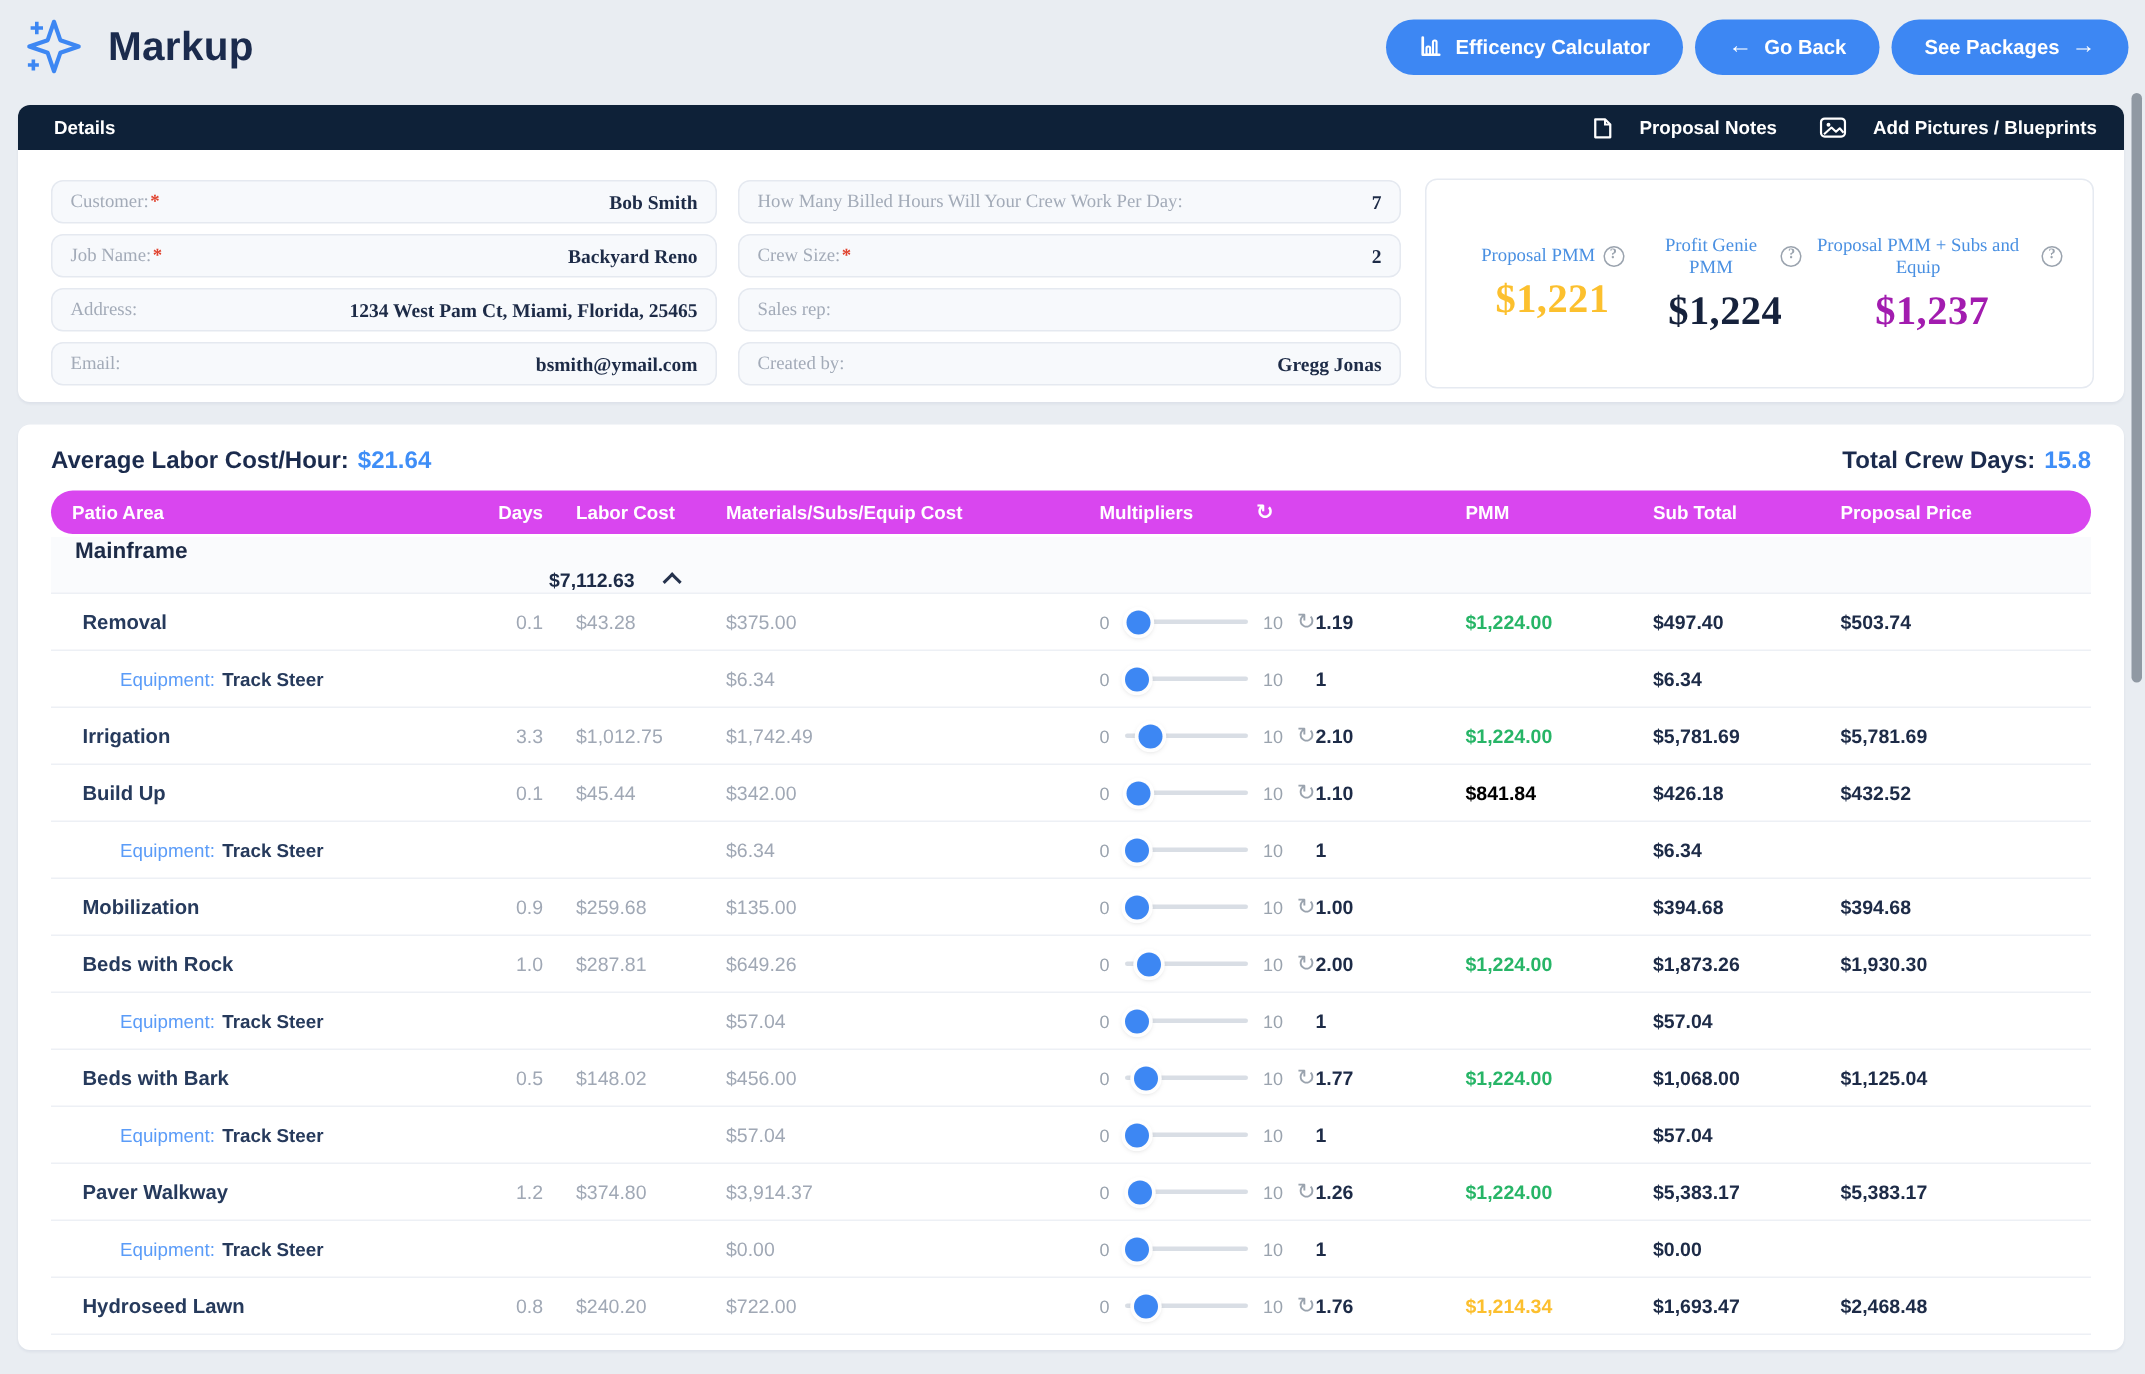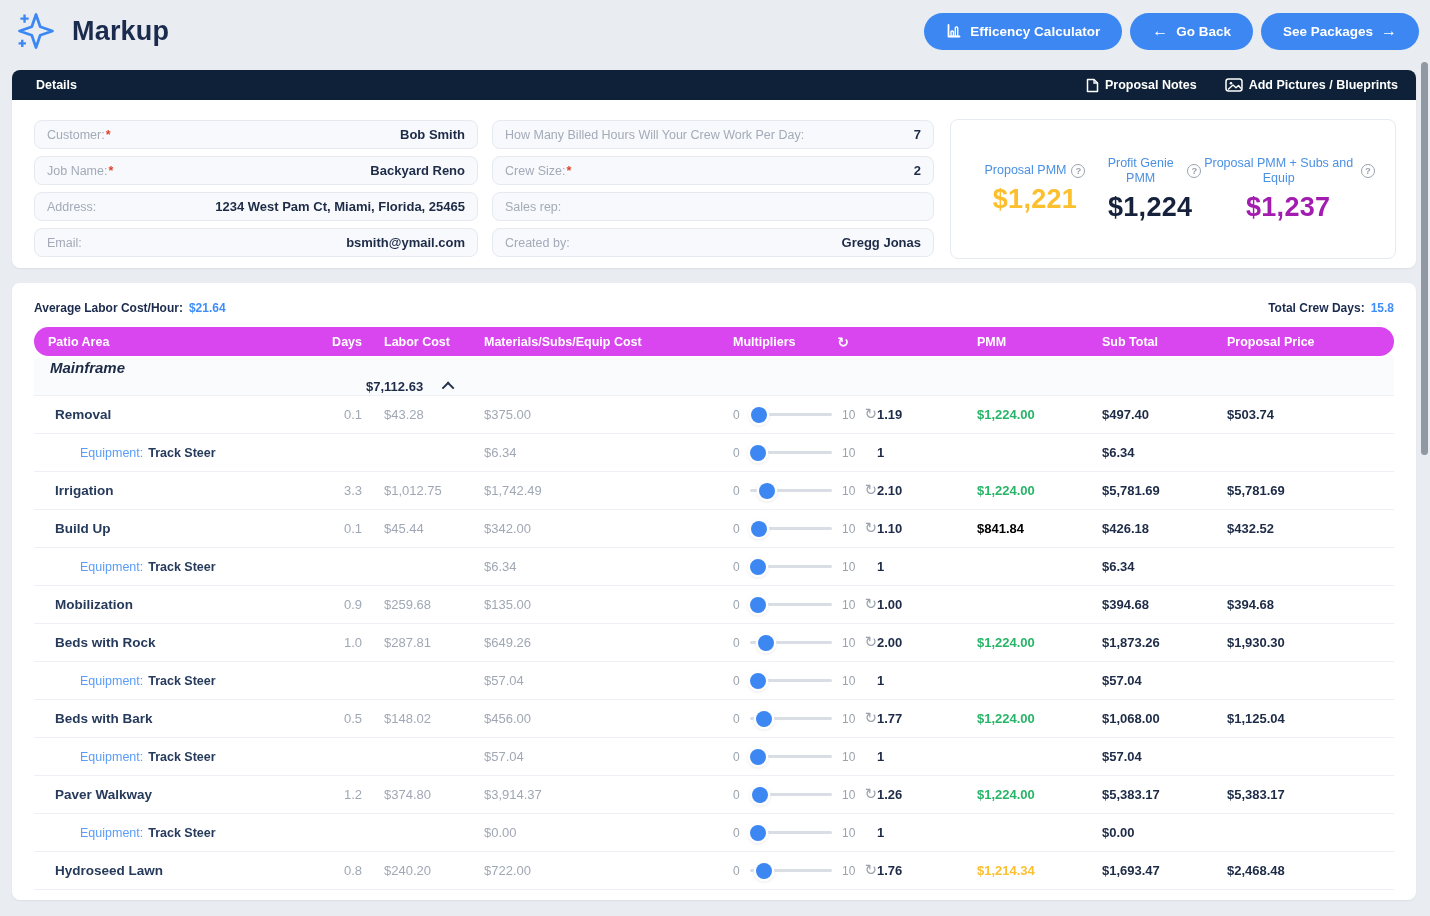--- a/index.html
+++ b/index.html
@@ -15,23 +15,23 @@
          font-family:"Liberation Sans",sans-serif; font-size:13.5px; font-weight:700;
          display:flex; align-items:center; gap:8px; padding:0 22px; cursor:pointer; }
   .btn .arrow { font-size:16px; font-weight:700; }
 
   
   .details-card { position:absolute; left:12px; top:70px; width:1404px; height:198px;
                   background:#fff; border-radius:8px; box-shadow:0 1px 2px rgba(20,40,80,.06); }
   .details-bar { height:30px; background:#0e2138; border-radius:8px 8px 0 0; display:flex; align-items:center; color:#fff; }
   .details-title { font-size:12.5px; font-weight:700; margin-left:24px; }
   .bar-actions { margin-left:auto; margin-right:18px; display:flex; gap:28px; }
-  .bar-action { display:flex; align-items:center; gap:6px; font-size:12.5px; font-weight:700; color:#fff; cursor:pointer; }
-
-  .form-area { position:relative; height:168px; }
+  .bar-action { display:flex; align-items:center; gap:18px; font-size:12.5px; font-weight:700; color:#fff; cursor:pointer; }
+
+  .form-area { position:relative; height:168px;font-family:Liberation Serif, serif; }
   .fcol { position:absolute; top:20px; display:flex; flex-direction:column; gap:7px; }
   .fcol.left { left:22px; width:444px; }
   .fcol.mid  { left:480px; width:442px; }
   .field { height:29px; background:#f7f9fc; border:1px solid #e5e9f0; border-radius:8px;
            display:flex; align-items:center; padding:0 12px; }
   .flabel { color:#a3abb8; font-size:12.5px; white-space:nowrap; }
   .req { color:#e0432f; font-weight:700; margin-left:1px; }
   .fvalue { margin-left:auto; font-size:13px; font-weight:700; color:#1d2b47; white-space:nowrap; }
 
   .pmm-panel { position:absolute; left:938px; top:19px; width:446px; height:140px;
@@ -41,21 +41,21 @@
   .metric.m1 { width:140px; } .metric.m2 { width:112px; } .metric.m3 { width:190px; }
   .mlabel { color:#4a90e2; font-size:12.5px; display:flex; align-items:center; gap:5px; line-height:1.2; }
   .help { width:14px; height:14px; min-width:14px; border:1.3px solid #9aa3ae; border-radius:50%; color:#9aa3ae;
           font-size:9.5px; font-weight:700; display:inline-flex; align-items:center; justify-content:center; cursor:pointer; }
   .mvalue { font-size:27px; font-weight:800; margin-top:6px; letter-spacing:.3px; }
 
   
   .table-card { position:absolute; left:12px; top:283px; width:1404px; height:617px;
                 background:#fff; border-radius:8px; box-shadow:0 1px 2px rgba(20,40,80,.06); overflow:hidden; }
   .summary { display:flex; justify-content:space-between; align-items:center; margin:15px 22px 0 22px; height:20px; }
-  .sum-item { font-size:12px; font-weight:800; color:#1b2b4d; }
+  .sum-item { font-size:16px; font-weight:800; color:#1b2b4d; }
   .sum-item .blue { color:#3f8ef7; margin-left:6px; }
 
   .grid { display:grid; grid-template-columns:296px 36px 118px 215px 178px 100px 125px 125px 1fr; align-items:center; }
   .thead { margin:9px 22px 0 22px; height:29px; background:#d946ef; border-radius:15px; color:#fff; font-size:12.5px; font-weight:700; }
   .thead .cn { padding-left:14px; }
   .cd { text-align:right; padding-right:4px; }
   .cl { padding-left:18px; }
   .cs { display:flex; align-items:center; padding-left:34px; }
   .thead .cs { justify-content:space-between; padding-right:12px; }
 
@@ -68,21 +68,21 @@
   .val { font-weight:700; color:#1d2b47; }
   .cx .val { font-size:13px; }
   .slabel { color:#9aa3ae; font-size:12px; }
   .track { position:relative; width:100px; height:3px; background:#d9dee5; border-radius:2px; margin:0 10px; cursor:pointer; }
   .thumb { position:absolute; top:50%; width:16px; height:16px; border-radius:50%; background:#3d87f3;
            transform:translateY(-50%); box-shadow:0 0 0 2.5px rgba(255,255,255,.95), 0 1px 4px rgba(0,0,0,.35); }
   .refresh { font-family:"DejaVu Sans", sans-serif; color:#9aa3ae; font-size:15px; margin-left:9px; cursor:pointer; line-height:1; }
   .thead .refresh { color:#ffffff; margin:0 16px 0 0; font-size:14px; }
 
   .trow.group { height:38px; background:#fafbfd; }
-  .trow.group .gname { grid-column:1 / 5; padding-left:16px; font-size:15px; font-weight:800; color:#1d2b47;font-style:italic; }
+  .trow.group .gname { grid-column:1 / 5; padding-left:16px; font-size:15px; font-weight:800; color:#1d2b47; }
   .trow.group .cr { display:flex; align-items:center; justify-content:space-between; padding-right:30px; }
   .chev { width:9px; height:9px; border-left:2.2px solid #25324d; border-top:2.2px solid #25324d;
           transform:rotate(45deg) translateY(2px); cursor:pointer; }
 
   
   .scroll-thumb { position:absolute; left:1421px; top:62px; width:7px; height:393px; background:#9099a3; border-radius:4px; }
 
   svg { display:block; }
 </style>
 </head>

